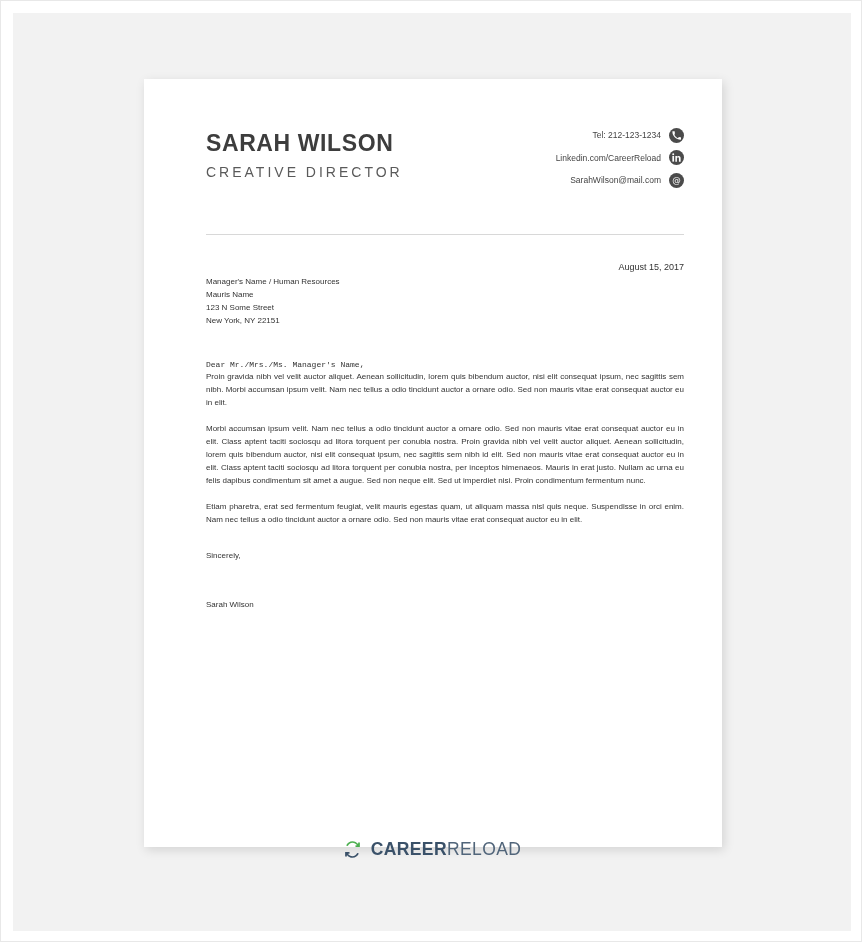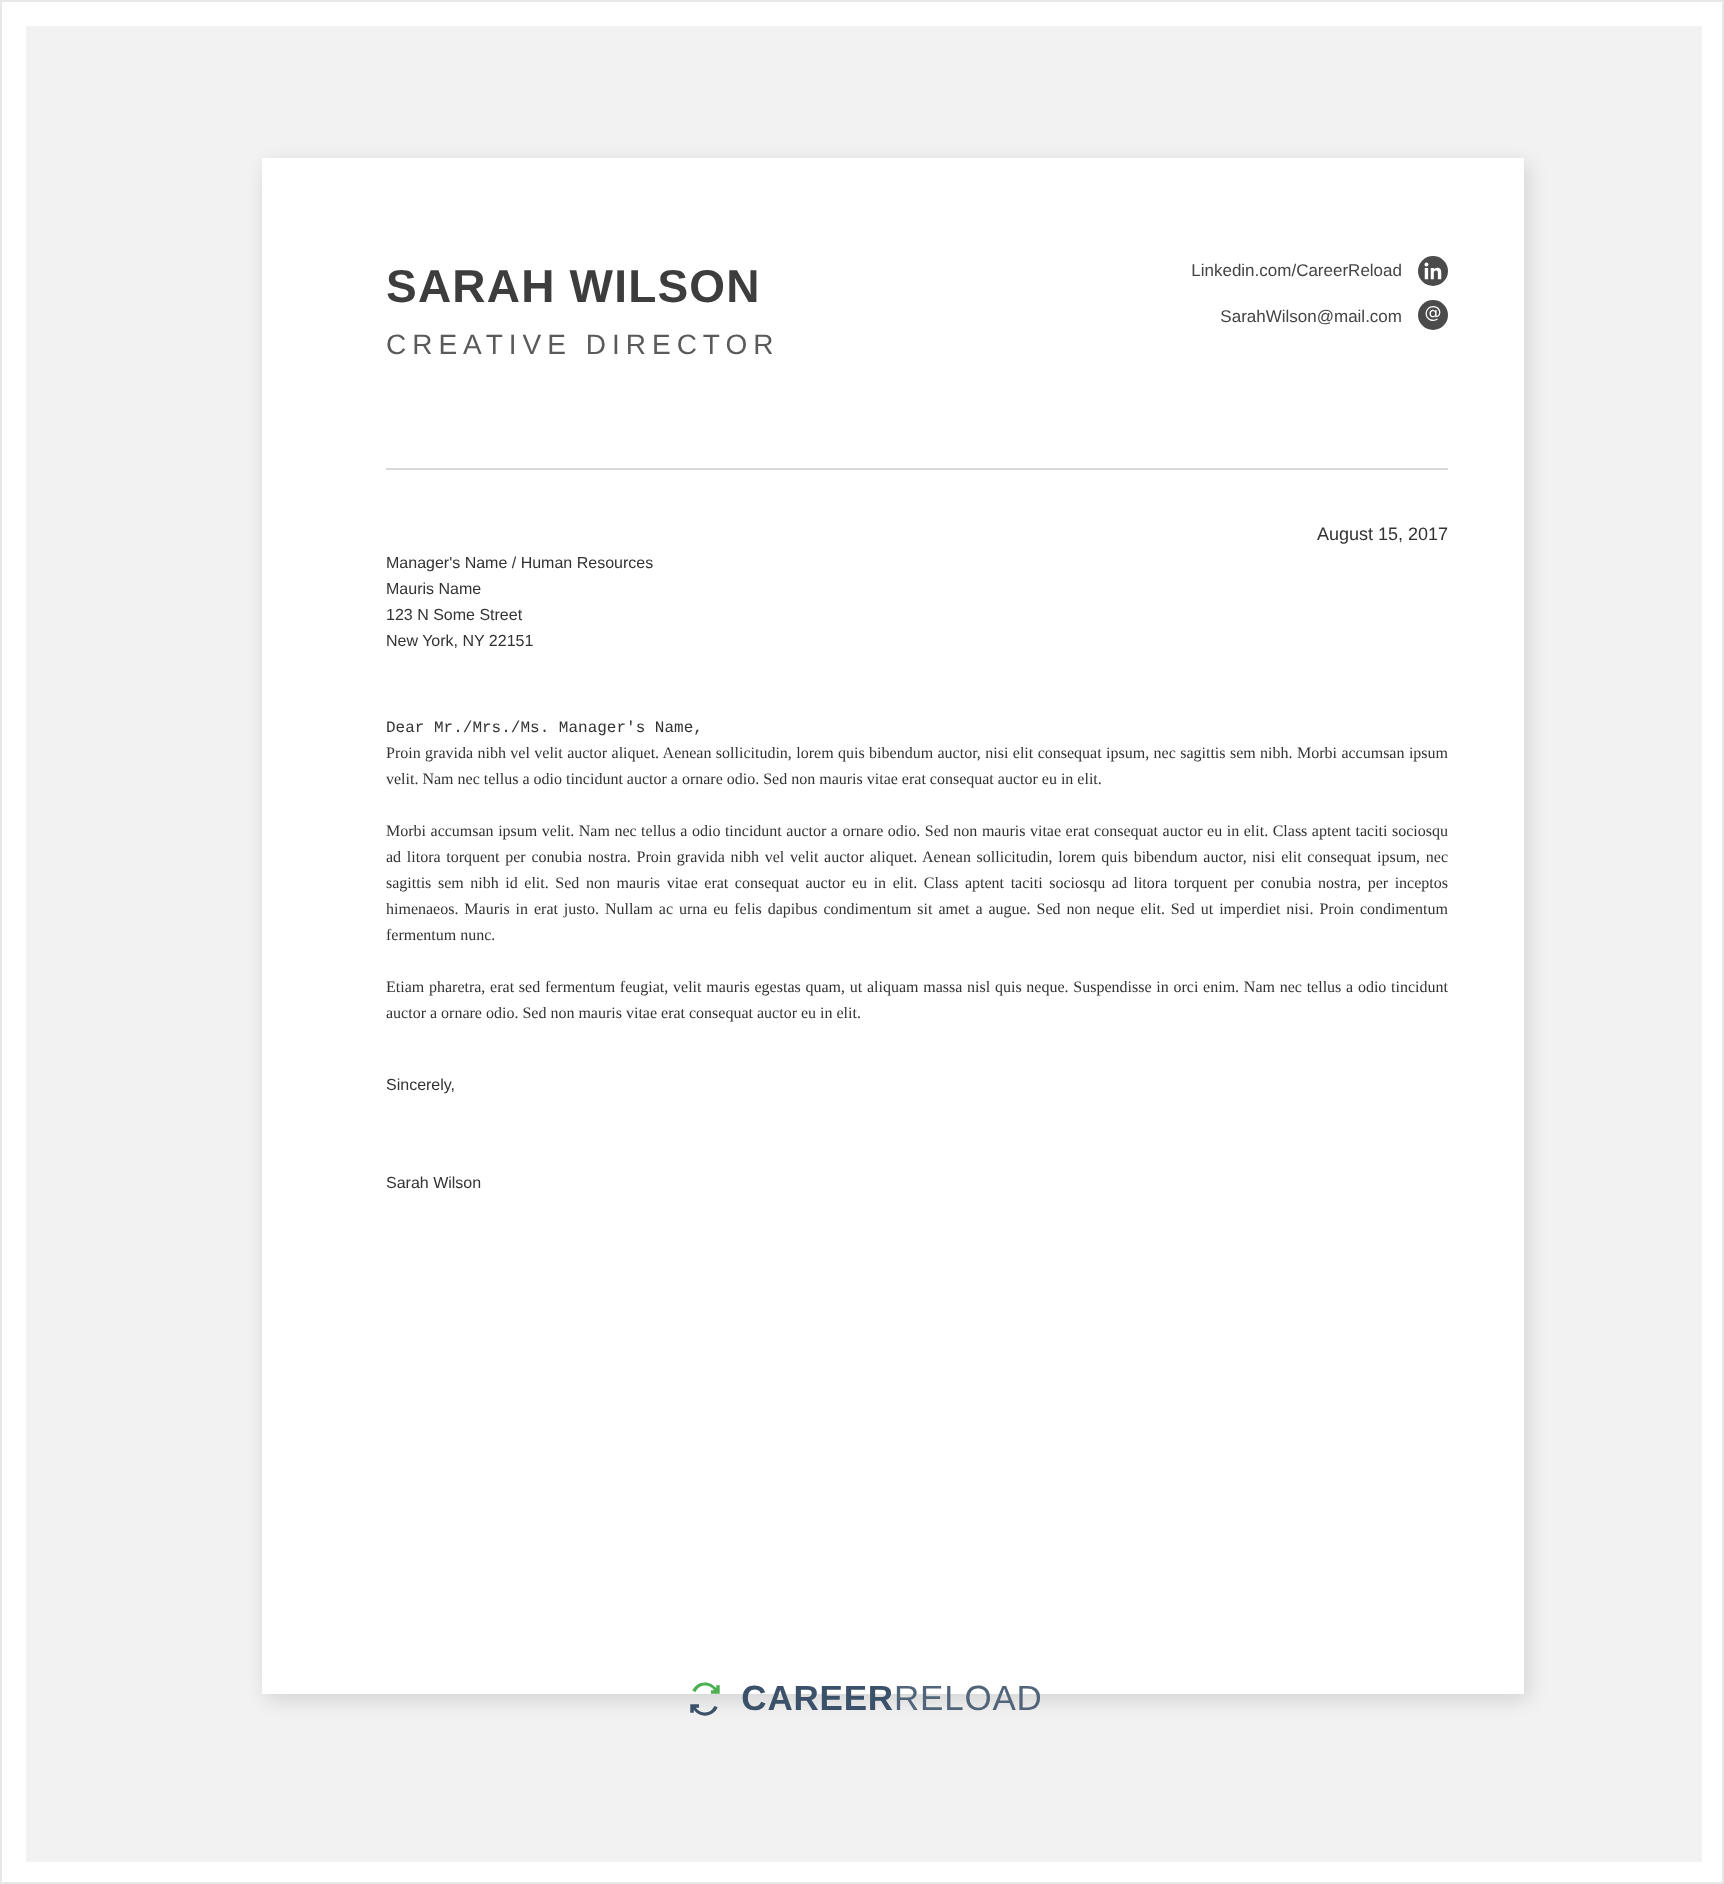--- a/index.html
+++ b/index.html
@@ -27,23 +27,23 @@
     left: 12px;
     top: 12px;
     width: 838px;
     height: 918px;
     background: #f2f2f2;
     box-sizing: border-box;
   }
   
   #sheet {
     position: absolute;
-    left: 118px;
+    left: 131px;
     top: 66px;
-    width: 631px;
+    width: 578px;
     height: 768px;
     background: #ffffff;
     box-shadow: 2px 3px 10px rgba(0,0,0,0.13);
     box-sizing: border-box;
   }
   .sheet-inner {
     position: absolute;
     left: 0; top: 0;
     width: 100%;
     height: 100%;
@@ -154,21 +154,20 @@
     color: #333333;
     margin-bottom: 2px;
     font-family: Liberation Mono, monospace;
   }
   .para {
     font-size: 8px;
     color: #333333;
     line-height: 1.62;
     text-align: justify;
     margin: 0 0 13px 0;
-    font-family: Liberation Serif, serif;
   }
   .para.first { margin-bottom: 13px; }
   .closing {
     font-size: 8px;
     color: #333333;
     margin-top: 24px;
   }
   .signature {
     font-size: 8px;
     color: #333333;
@@ -210,20 +209,28 @@
     <div id="sheet">
       <div class="sheet-inner">
 
         <div class="hdr">
           <div class="hdr-name">SARAH WILSON</div>
           <div class="hdr-title">CREATIVE DIRECTOR</div>
         </div>
 
         <div class="contact">
 
+          <div class="contact-row">
+            <span class="contact-text">Tel: 212-123-1234</span>
+            <span class="cicon">
+              <svg width="9" height="9" viewBox="0 0 24 24" fill="#ffffff" aria-hidden="true">
+                <path d="M6.6 10.8c1.9 3.7 4.9 6.7 8.6 8.6l2.9-2.9c.4-.4.9-.5 1.3-.3 1.2.4 2.5.6 3.8.6.6 0 1 .4 1 1V22c0 .6-.4 1-1 1C10.6 23 1 13.4 1 1.5 1 .9 1.4.5 2 .5h4.2c.6 0 1 .4 1 1 0 1.3.2 2.6.6 3.8.1.4 0 .9-.3 1.3L6.6 10.8z"></path>
+              </svg>
+            </span>
+          </div>
 
           <div class="contact-row">
             <span class="contact-text">Linkedin.com/CareerReload</span>
             <span class="cicon">
               <svg width="9" height="9" viewBox="0 0 24 24" fill="#ffffff" aria-hidden="true">
                 <rect x="1" y="8" width="4.5" height="15"></rect>
                 <circle cx="3.3" cy="3.3" r="2.6"></circle>
                 <path d="M9 8h4.3v2.1h.1c.6-1.1 2-2.3 4.2-2.3 4.5 0 5.4 2.9 5.4 6.7V23h-4.5v-7.5c0-1.8 0-4.1-2.5-4.1s-2.9 2-2.9 4V23H9V8z"></path>
               </svg>
             </span>

